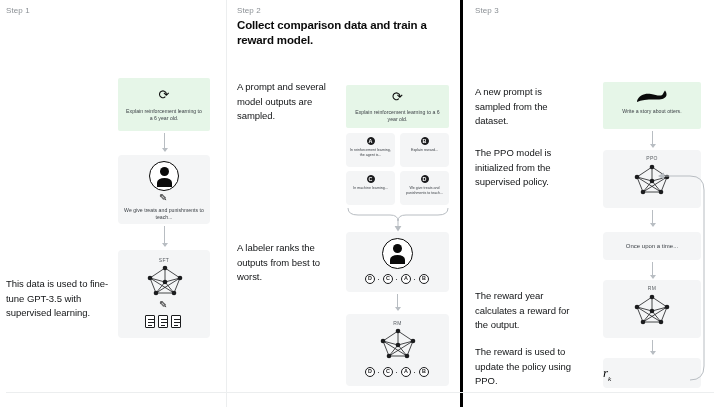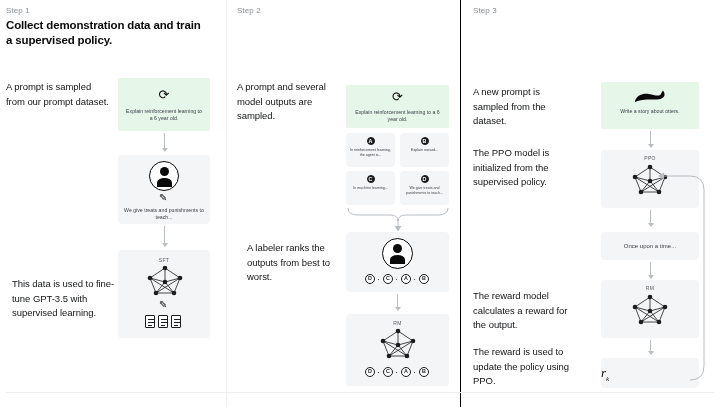--- a/index.html
+++ b/index.html
@@ -9,21 +9,21 @@
     font-family:"Liberation Sans", sans-serif;
     color:#0b0b0b;
     overflow:hidden;
   }
   .canvas{position:relative;width:720px;height:407px;background:#fff;text-decoration:underline;}
 
   
   .col{position:absolute;top:0;height:407px;box-sizing:border-box;}
   .col-1{left:0;width:226px;padding-left:6px;}
   .col-2{left:226px;width:234px;padding-left:10px;border-left:1px solid #eceeef;}
-  .col-3{left:460px;width:260px;padding-left:12px;border-left:1px solid #000000;}
+  .col-3{left:460px;width:260px;padding-left:12px;border-left:3px solid #000000;}
 
   .bottom-rule{position:absolute;left:6px;top:392px;width:708px;height:1px;background:#eceeef;}
 
   .step-label{
     position:absolute;font-size:8px;color:#8a8f94;letter-spacing:.1px;
     font-family:"Liberation Sans", sans-serif;
   }
   .step-title{
     position:absolute;font-size:11.5px;line-height:15px;font-weight:bold;
     color:#0a0a0a;letter-spacing:-.15px;
@@ -97,44 +97,42 @@
   .reward-sym sub{font-size:7px;font-style:italic;}
 </style>
 </head>
 <body>
 
 <div class="canvas">
 
   <div class="col col-1">
 
     <div class="step-label" style="left:6px;top:6px;">Step 1</div>
-    <div class="step-title" style="left:6px;top:18px;width:200px;">Collect demonstration data and train a supervised policy.</div>
-
-    <div class="caption" style="left:6px;top:80px;width:105px;">A prompt is sampled from our prompt dataset.</div>
+
 
     <div class="panel green" style="left:118px;top:78px;width:92px;height:53px;">
       <div class="refresh" style="position:absolute;top:10px;">⟳</div>
       <div class="panel-cap" style="top:30px;padding:0 6px;box-sizing:border-box;">Explain reinforcement learning to a 6 year old.</div>
     </div>
 
     <div class="arrow" style="left:164px;top:133px;height:18px;"></div>
 
 
     <div class="panel plain" style="left:118px;top:155px;width:92px;height:69px;">
       <div class="avatar" style="left:31px;top:6px;width:30px;height:30px;">
         <div class="head" style="left:9.5px;top:5px;width:9px;height:9px;"></div>
         <div class="body" style="left:6.5px;top:15.5px;width:15px;height:9px;"></div>
       </div>
       <div class="pencil" style="left:41px;top:38px;">✎</div>
       <div class="panel-cap" style="top:52px;padding:0 6px;box-sizing:border-box;">We give treats and punishments to teach...</div>
     </div>
 
     <div class="arrow" style="left:164px;top:226px;height:20px;"></div>
 
-    <div class="caption" style="left:6px;top:277px;width:110px;margin-left:6px;">This data is used to fine-tune GPT-3.5 with supervised learning.</div>
+    <div class="caption" style="left:6px;top:277px;width:110px;">This data is used to fine-tune GPT-3.5 with supervised learning.</div>
 
     <div class="panel plain" style="left:118px;top:250px;width:92px;height:88px;">
       <div class="panel-tag" style="top:7px;">SFT</div>
       <svg class="deco" style="left:26px;top:16px;" width="42" height="34" viewBox="0 0 42 34">
         <g stroke="#1b1c1e" stroke-width="0.8" fill="none">
           <path d="M21 2 L6 12 L12 27 L30 27 L36 12 Z"></path>
           <path d="M21 2 L21 16 M6 12 L30 27 M36 12 L12 27 M6 12 L21 16 M36 12 L21 16 M12 27 L21 16 M30 27 L21 16"></path>
         </g>
         <g fill="#1b1c1e">
           <circle cx="21" cy="2" r="2.3"></circle>
@@ -162,20 +160,21 @@
             <i style="top:6px;width:6px;"></i>
             <i style="top:9px;width:4px;"></i>
           </div>
       </div>
     </div>
   </div>
 
   <div class="col col-2">
 
     <div class="step-label" style="left:10px;top:6px;">Step 2</div>
+    <div class="step-title" style="left:10px;top:18px;width:205px;">Collect comparison data and train a reward model.</div>
 
     <div class="caption" style="left:10px;top:80px;width:100px;">A prompt and several model outputs are sampled.</div>
 
     <div class="panel green" style="left:119px;top:85px;width:103px;height:43px;">
       <div class="refresh" style="position:absolute;top:5px;">⟳</div>
       <div class="panel-cap" style="top:24px;padding:0 6px;box-sizing:border-box;">Explain reinforcement learning to a 6 year old.</div>
     </div>
 
     <div style="position:absolute;left:119px;top:133px;width:103px;height:72px;">
       <div class="panel plain" style="left:0;top:0;width:49px;height:34px;">
@@ -195,21 +194,21 @@
         <div class="panel-cap" style="top:15px;padding:0 4px;box-sizing:border-box;font-size:3.6px;line-height:5px;">We give treats and punishments to teach...</div>
       </div>
     </div>
 
     <svg class="deco" style="left:119px;top:206px;" width="104" height="26" viewBox="0 0 104 26">
       <path d="M2 2 Q2 9 12 9 L44 9 Q52 9 52 15 Q52 9 60 9 L92 9 Q102 9 102 2" stroke="#b8bdc2" stroke-width="1" fill="none"></path>
       <path d="M52 13 L52 22" stroke="#b8bdc2" stroke-width="1" fill="none"></path>
       <path d="M48.6 20 L52 25.5 L55.4 20 Z" fill="#b8bdc2"></path>
     </svg>
 
-    <div class="caption" style="left:20px;top:241px;width:105px;">A labeler ranks the outputs from best to worst.</div>
+    <div class="caption" style="left:10px;top:241px;width:105px;">A labeler ranks the outputs from best to worst.</div>
 
     <div class="panel plain" style="left:119px;top:232px;width:103px;height:60px;">
       <div class="avatar" style="left:36px;top:6px;width:31px;height:31px;">
         <div class="head" style="left:10px;top:5px;width:9px;height:9px;"></div>
         <div class="body" style="left:7px;top:16px;width:15px;height:9px;"></div>
       </div>
       <div style="position:absolute;left:19px;top:42px;width:66px;height:11px;">
         <div class="bubble ring" style="left:0;top:0;width:10px;height:10px;line-height:7px;">D</div>
         <div class="bubble-dot" style="left:12.5px;top:4.5px;"></div>
         <div class="bubble ring" style="left:18px;top:0;width:10px;height:10px;line-height:7px;">C</div>
@@ -288,21 +287,21 @@
 
     <div class="arrow" style="left:189px;top:210px;height:16px;"></div>
 
 
     <div class="panel plain" style="left:140px;top:232px;width:98px;height:28px;">
       <div class="panel-text" style="top:11px;">Once upon a time...</div>
     </div>
 
     <div class="arrow" style="left:189px;top:262px;height:16px;"></div>
 
-    <div class="caption" style="left:12px;top:289px;width:110px;">The reward model calculates a reward for the output.</div>
+    <div class="caption" style="left:12px;top:289px;width:110px;">The reward year calculates a reward for the output.</div>
 
     <div class="panel plain" style="left:140px;top:280px;width:98px;height:58px;">
       <div class="panel-tag" style="top:5px;">RM</div>
       <svg class="deco" style="left:28px;top:15px;" width="42" height="34" viewBox="0 0 42 34">
         <g stroke="#1b1c1e" stroke-width="0.8" fill="none">
           <path d="M21 2 L6 12 L12 27 L30 27 L36 12 Z"></path>
           <path d="M21 2 L21 16 M6 12 L30 27 M36 12 L12 27 M6 12 L21 16 M36 12 L21 16 M12 27 L21 16 M30 27 L21 16"></path>
         </g>
         <g fill="#1b1c1e">
           <circle cx="21" cy="2" r="2.3"></circle>

